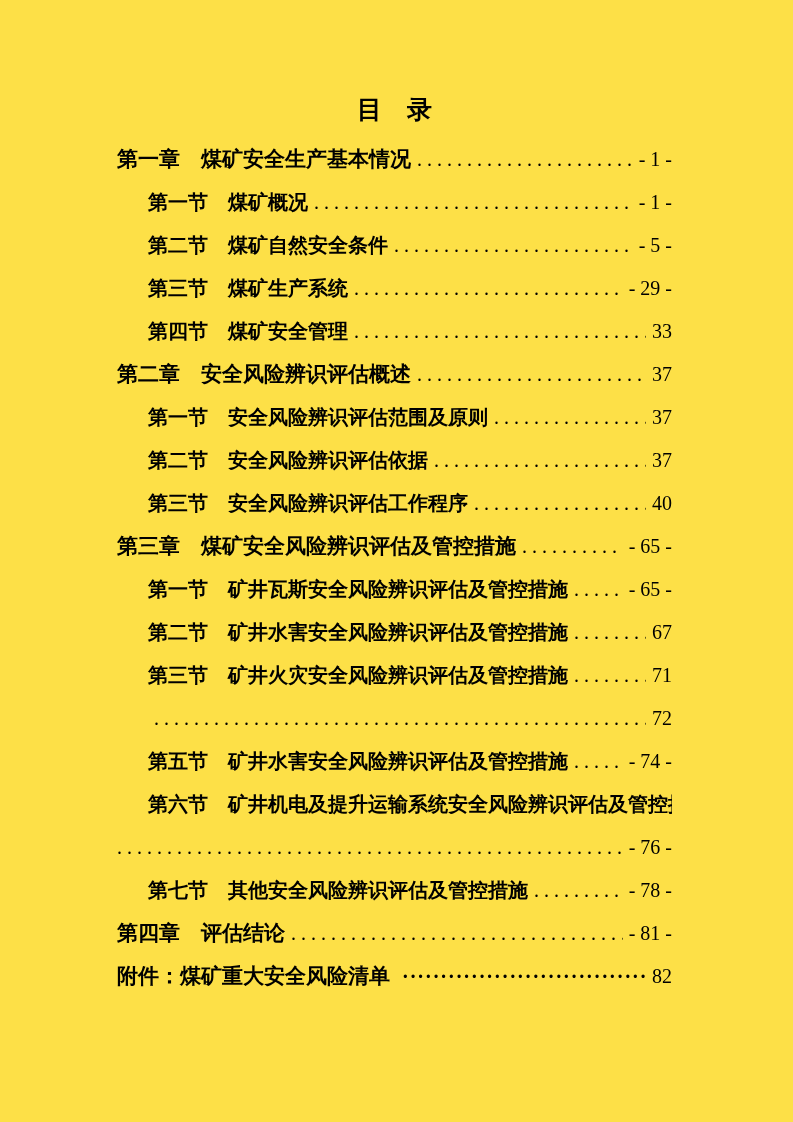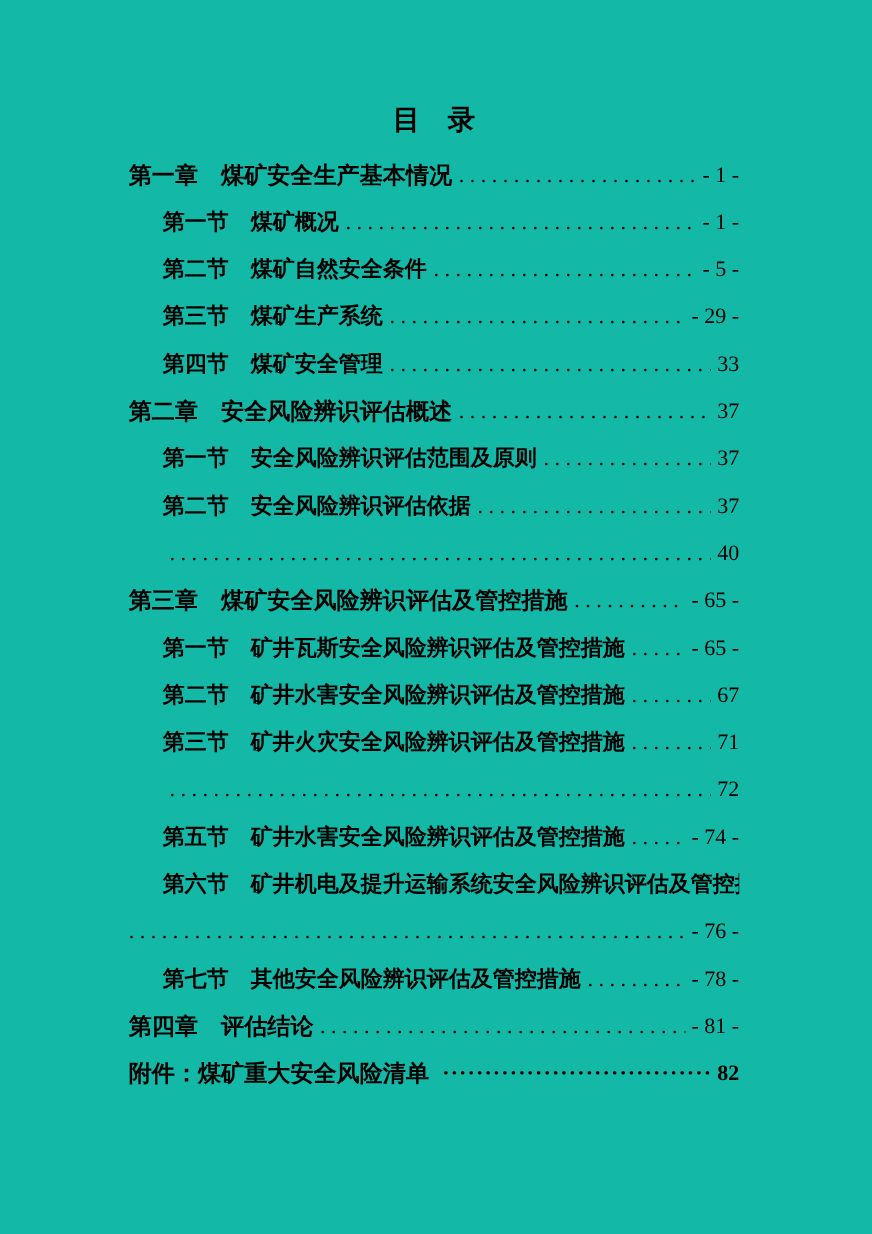--- a/index.html
+++ b/index.html
@@ -4,21 +4,21 @@
 <style>
   html, body {
     margin: 0;
     padding: 0;
     background: #ffffff;
   }
   .sheet {
     position: relative;
     width: 793px;
     height: 1122px;
-    background: #14b8a6;
+    background: #fde047;
     color: #000000;
     font-family: "Liberation Serif", "DejaVu Serif", serif;
     overflow: hidden;
     box-sizing: border-box;
     padding: 90px 121px 0 117px;
   }
   .doc-title {
     text-align: center;
     font-size: 25px;
     font-weight: bold;
@@ -73,21 +73,21 @@
     content: "····························································································································";
     letter-spacing: 1px;
   }
   .pagenum {
     flex: 0 0 auto;
     white-space: pre;
     font-weight: normal;
     font-size: 20px;
   }
   .row.appendix .pagenum {
-    font-weight: bold;
+    font-weight: normal;
   }
 </style>
 </head>
 <body>
 
 <div class="sheet">
 
   <div class="doc-title">目　录</div>
 
   <div class="toc">
@@ -134,20 +134,21 @@
       <span class="pagenum">37</span>
     </div>
 
     <div class="row section">
       <span class="label">第二节　安全风险辨识评估依据</span>
       <span class="dots"></span>
       <span class="pagenum">37</span>
     </div>
 
     <div class="row section">
+      <span class="label">第三节　安全风险辨识评估工作程序</span>
       <span class="dots"></span>
       <span class="pagenum">40</span>
     </div>
 
     <div class="row chapter">
       <span class="label">第三章　煤矿安全风险辨识评估及管控措施</span>
       <span class="dots"></span>
       <span class="pagenum">- 65 -</span>
     </div>
 

